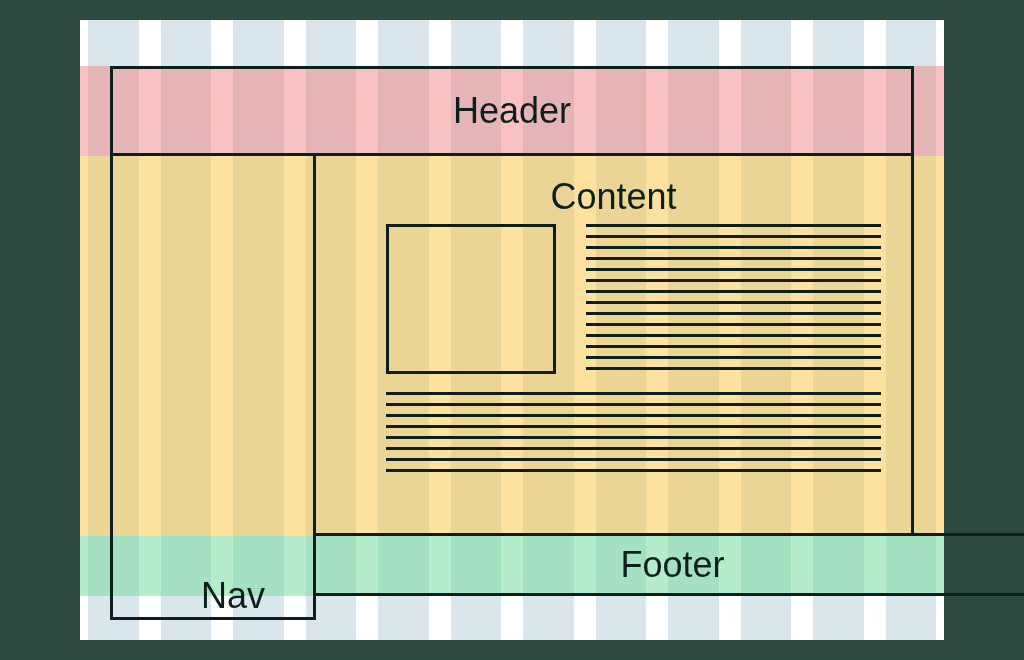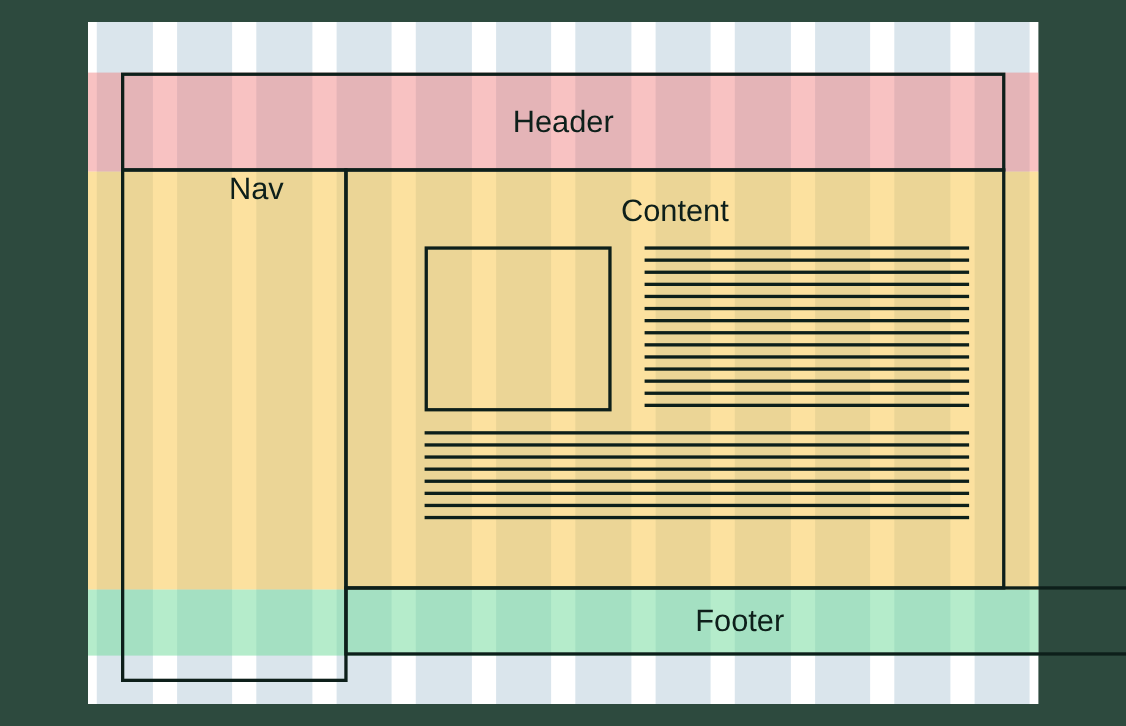--- a/index.html
+++ b/index.html
@@ -74,37 +74,37 @@
       top: 46px;
       width: 804px;
       height: 554px;
     }
     .region {
       position: absolute;
       border: 3px solid #0d1f1a;
       display: flex;
       align-items: flex-start;
       justify-content: center;
-      font-size: 28px;
+      font-size: 36px;
       color: #0d1f1a;
       font-weight: 400;
     }
     .header-region {
       left: 0;
       top: 0;
       width: 100%;
       height: 90px;
       align-items: center;
     }
     .nav-region {
       left: 0;
       top: 87px;
       width: 206px;
       height: 467px;
-      align-items: flex-start;
+      align-items: flex-end;
       padding-left: 40px;
     }
     .content-region {
       left: 203px;
       top: 87px;
       width: 601px;
       height: 383px;
       padding-top: 20px;
     }
     .footer-region {

